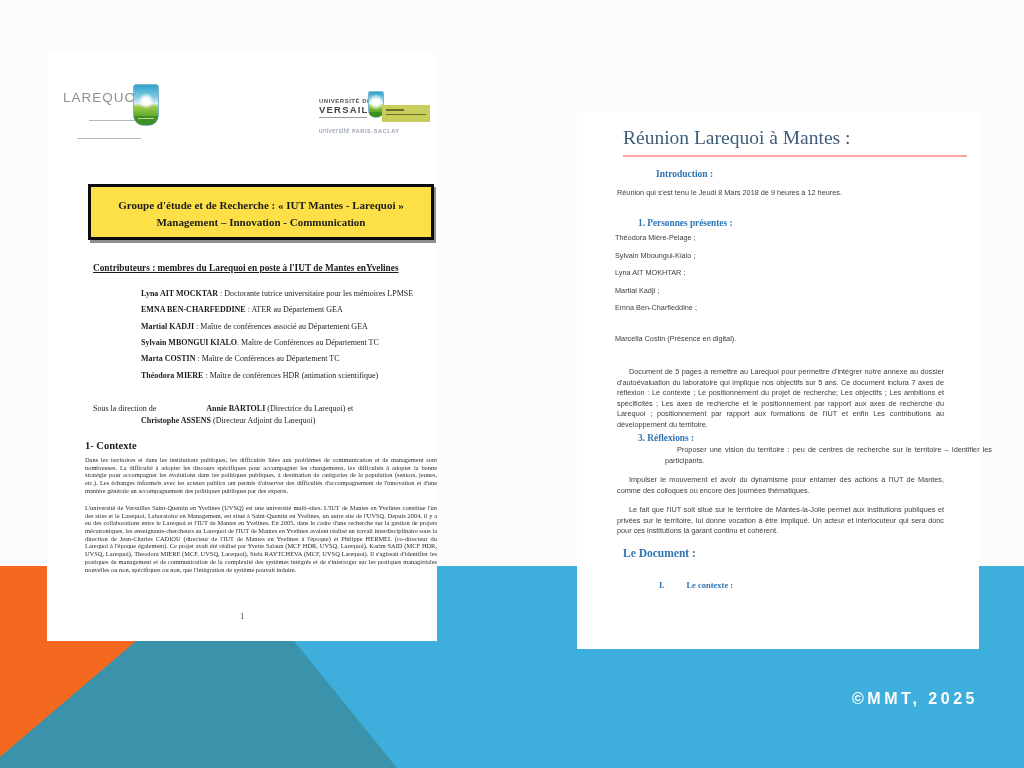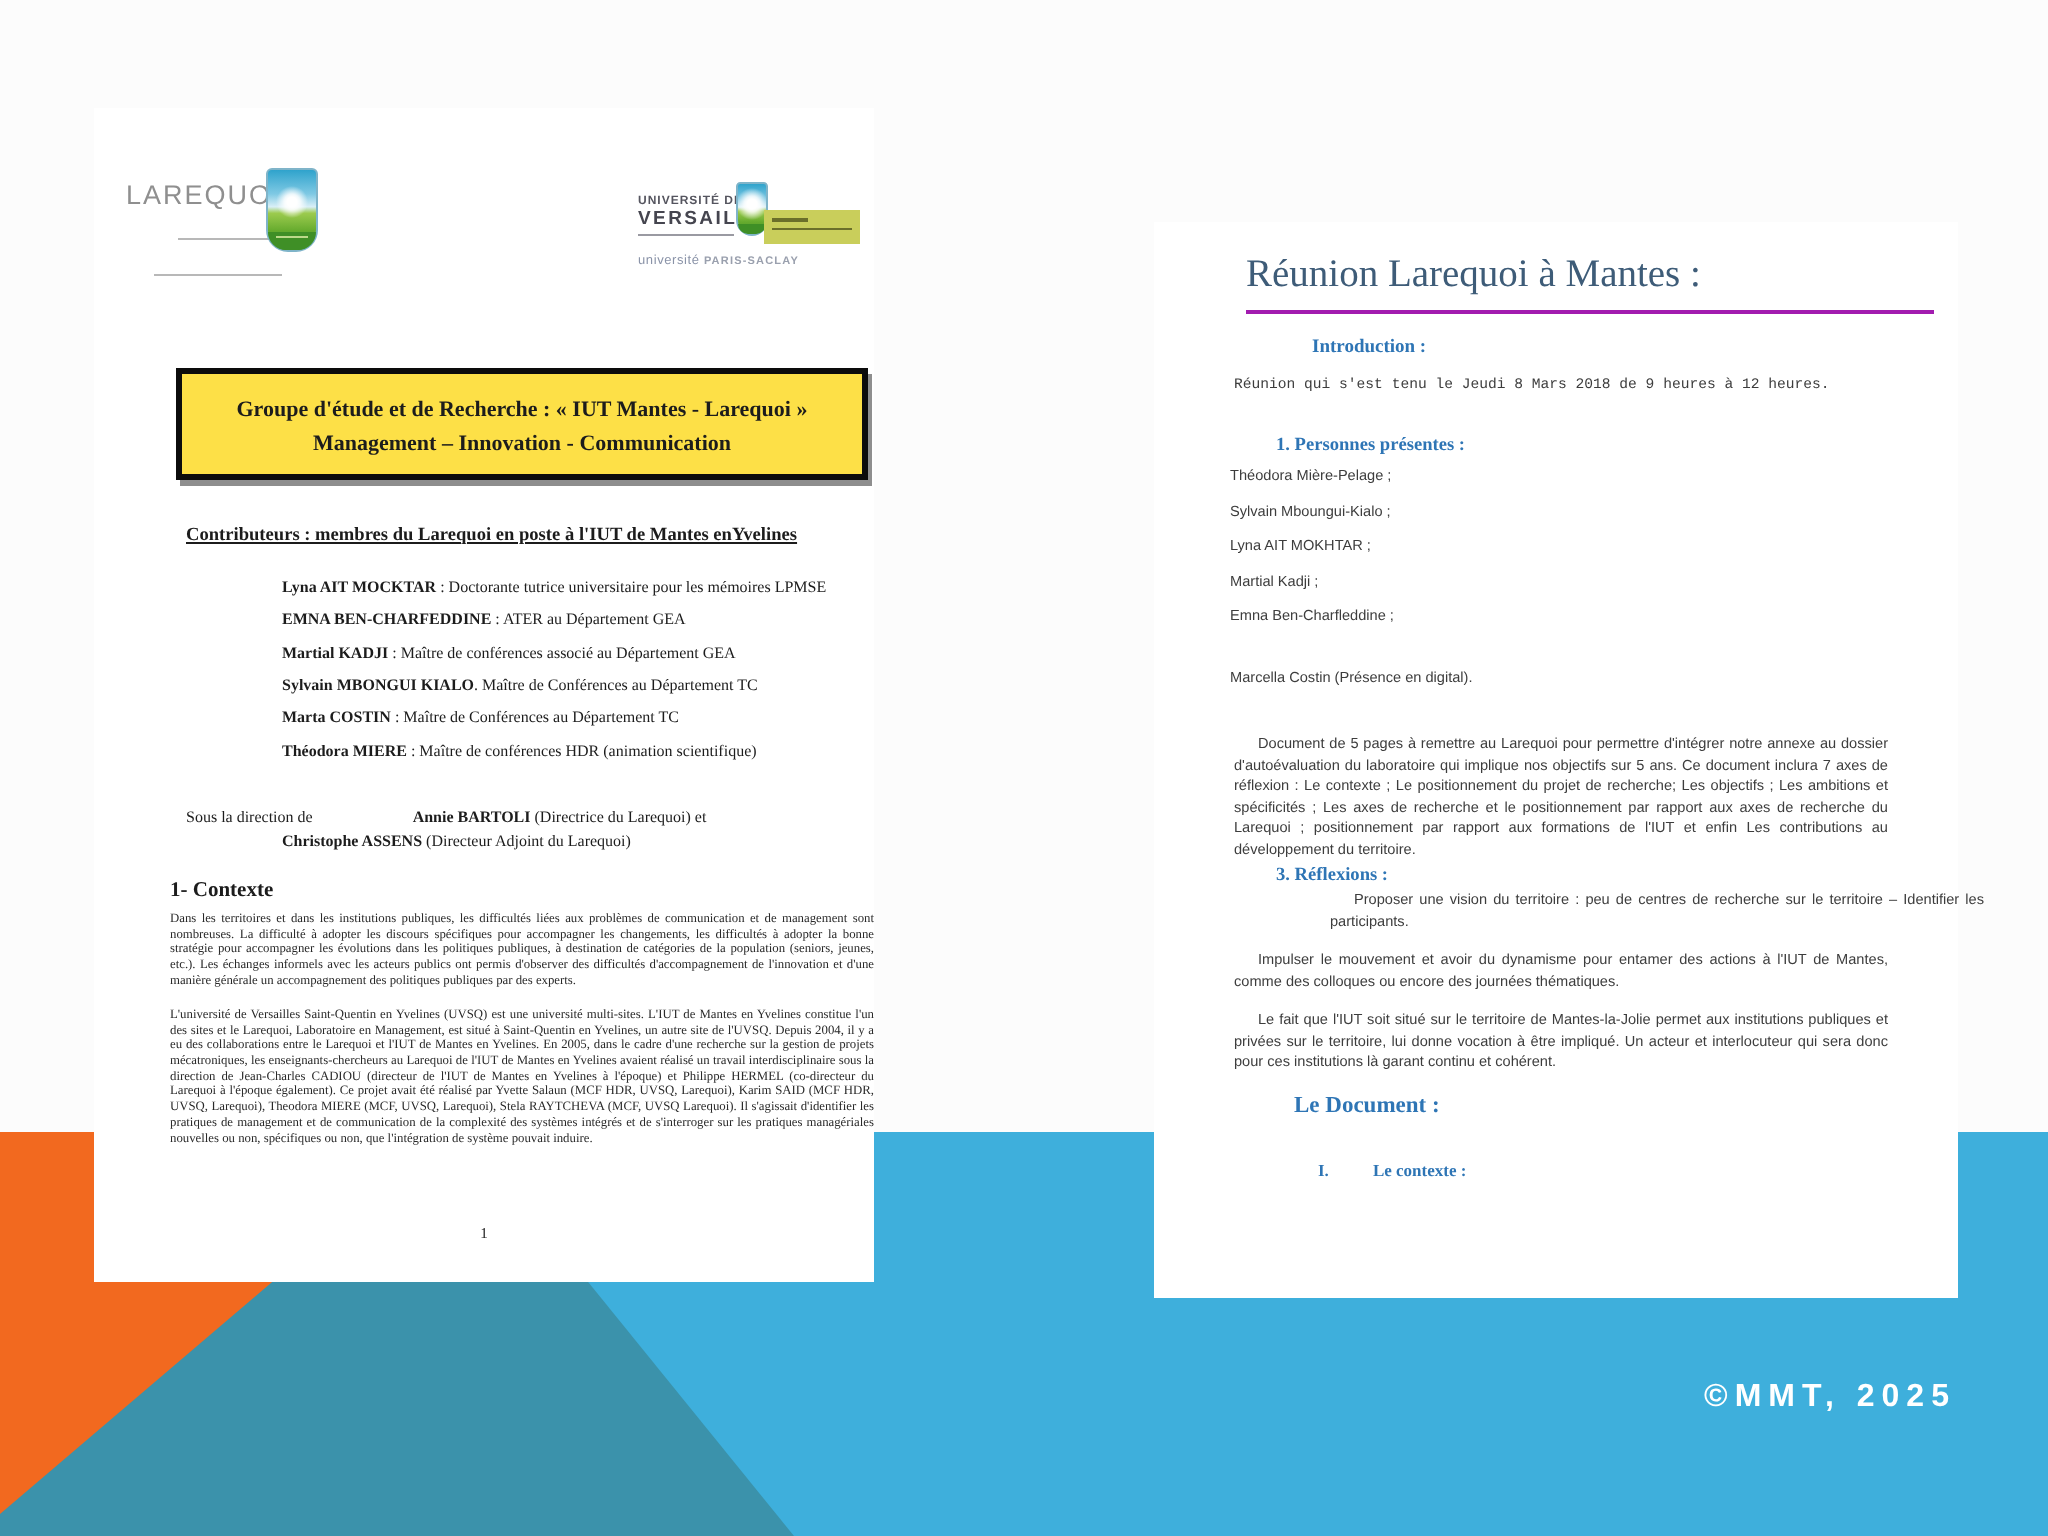--- a/index.html
+++ b/index.html
@@ -43,36 +43,36 @@
   .contrib b, .direction b{font-weight:700;padding-left:48px;}
   .c0{top:235px;}.c1{top:251px;}.c2{top:268px;}.c3{top:284px;}.c4{top:300px;}.c5{top:317px;}
   .direction{left:46px;top:349px;width:342px;font-size:8px;line-height:1.5;}
   .ctx-h{left:38px;top:386px;font-size:10.5px;font-weight:700;}
   .ctx-p{left:38px;width:352px;font-size:6.4px;line-height:1.2;text-align:justify;color:#2a2a2a;}
   .ctx-p1{top:402px;}
   .ctx-p2{top:450px;}
   .pagenum{left:0;top:558px;width:100%;text-align:center;font-size:7.5px;}
   
   .rp-title{left:46px;top:16px;width:344px;font-family:"Liberation Serif",serif;font-size:19.5px;
-            color:#3E5C78;padding-bottom:6px;border-bottom:2px solid #a21caf;}
+            color:#3E5C78;padding-bottom:6px;border-bottom:2px solid #fca5a5;}
   .rh{font-family:"Liberation Serif",serif;font-weight:700;color:#2E75B5;}
   .rp-intro-h{left:79px;top:58px;font-size:9.5px;}
   .rbody{font-size:7.3px;color:#3d3d3d;line-height:1.18;}
-  .rp-intro-t{left:40px;top:78px;width:330px;font-family:Liberation Mono, monospace;}
+  .rp-intro-t{left:40px;top:78px;width:330px;}
   .rp-h1{left:61px;top:107px;font-size:9.3px;}
   .att{left:38px;}
   .a0{top:123px;}.a1{top:141px;}.a2{top:158px;}.a3{top:176px;}.a4{top:193px;}.a5{top:224px;}
   .rp-h2{left:61px;top:243px;font-size:9.3px;width:335px;}
   .rpar{left:40px;width:327px;text-align:justify;text-indent:12px;line-height:1.45;}
   .rp-p2{top:256px;}
   .rp-h3{left:61px;top:322px;font-size:9.3px;}
   .rp-p3a{top:334px;margin-left:48px;}
   .rp-p3b{top:364px;}
   .rp-p3c{top:394px;}
-  .rp-doc-h{left:46px;top:436px;font-size:11.5px;margin-left:24px;}
+  .rp-doc-h{left:46px;top:436px;font-size:11.5px;}
   .rp-doc-item{left:82px;top:469px;font-size:8.5px;}
   .rp-doc-item .lbl{margin-left:22px;}
   
   .footer{left:800px;top:690px;width:230px;text-align:center;z-index:3;color:#ffffff;
           font-size:16px;font-weight:600;letter-spacing:3.5px;}
 </style>
 </head>
 <body>
 
 <div class="slide">

